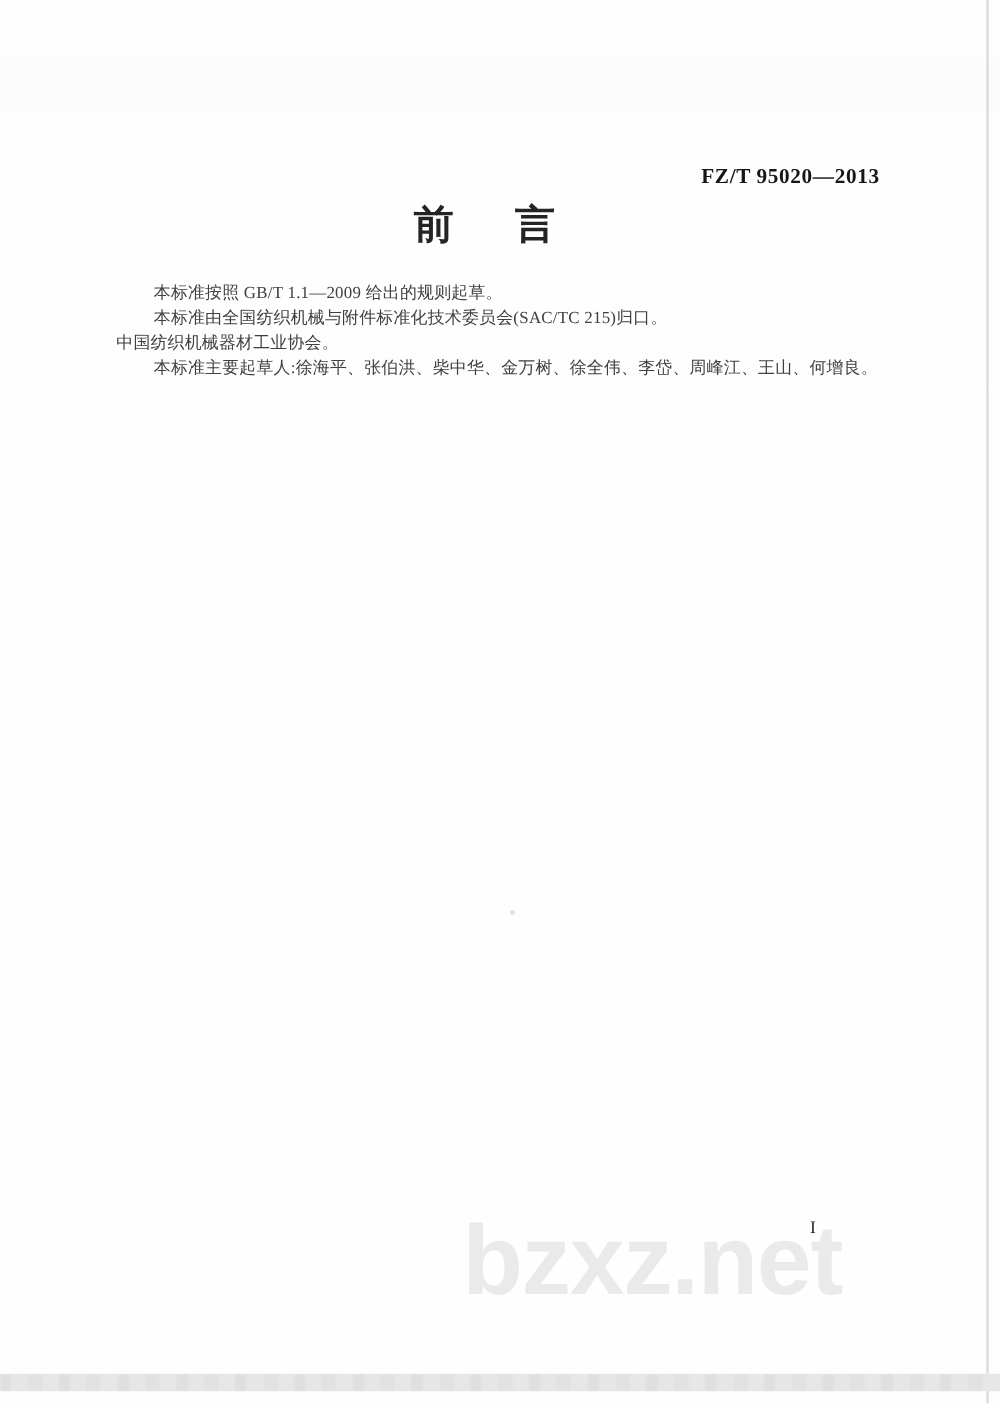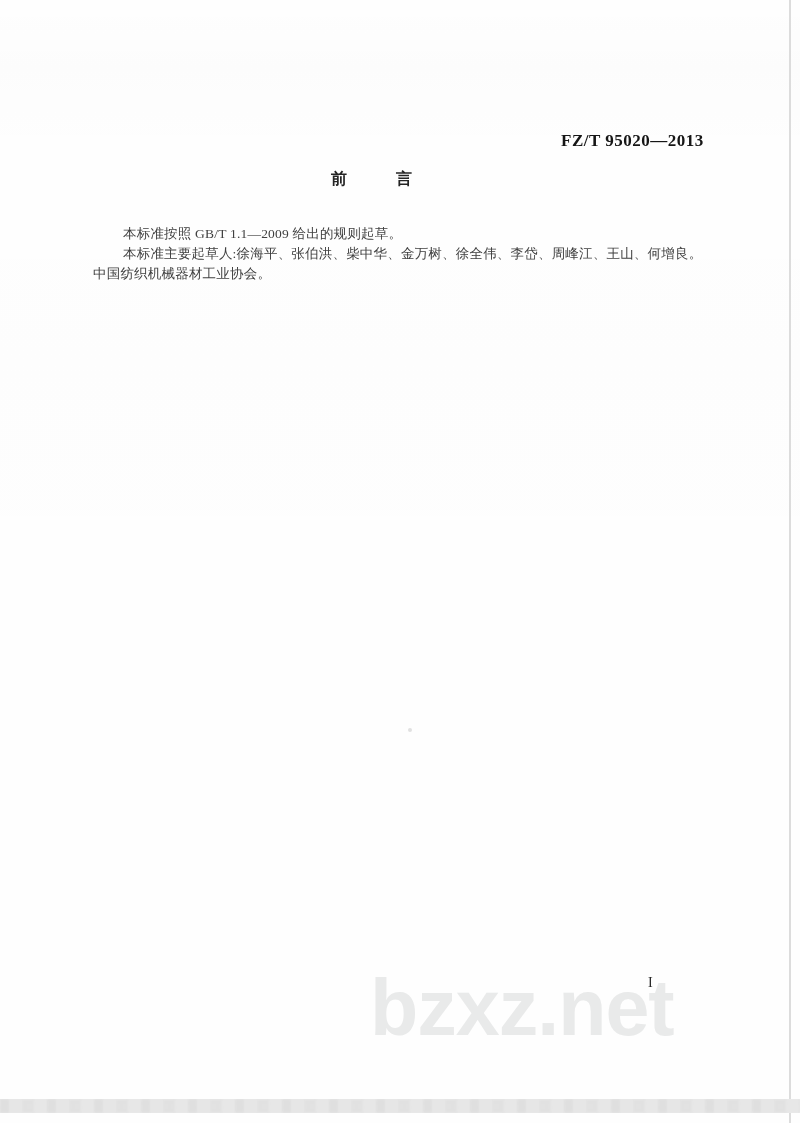--- a/index.html
+++ b/index.html
@@ -36,21 +36,21 @@
     font-weight: bold;
     letter-spacing: 0.5px;
     color: #161616;
     white-space: nowrap;
     margin-top: 28px;
   }
   .doc-title {
     position: absolute;
     top: 163px;
     left: 331px;
-    font-size: 16px;
+    font-size: 32px;
     font-weight: bold;
     color: #242424;
     letter-spacing: 49px;
     white-space: nowrap;
     line-height: 32px;
   }
   .foreword-body {
     position: absolute;
     top: 224px;
     left: 93px;
@@ -129,22 +129,23 @@
 <body>
 
 <div class="page">
 
   <div class="header-code">FZ/T 95020—2013</div>
 
   <div class="doc-title">前言</div>
 
   <div class="foreword-body">
     <div class="body-line indent">本标准按照 GB/T 1.1—2009 给出的规则起草。</div>
+    <div class="body-line indent">本标准由全国纺织机械与附件标准化技术委员会(SAC/TC 215)归口。</div>
+    <div class="body-line">中国纺织机械器材工业协会。</div>
     <div class="body-line indent">本标准主要起草人:徐海平、张伯洪、柴中华、金万树、徐全伟、李岱、周峰江、王山、何增良。</div>
-    <div class="body-line">中国纺织机械器材工业协会。</div>
   </div>
 
   <div class="page-number">I</div>
 
   <div class="watermark">bzxz.net</div>
 
   <div class="speck"></div>
 
   <div class="right-edge-line"></div>
 

